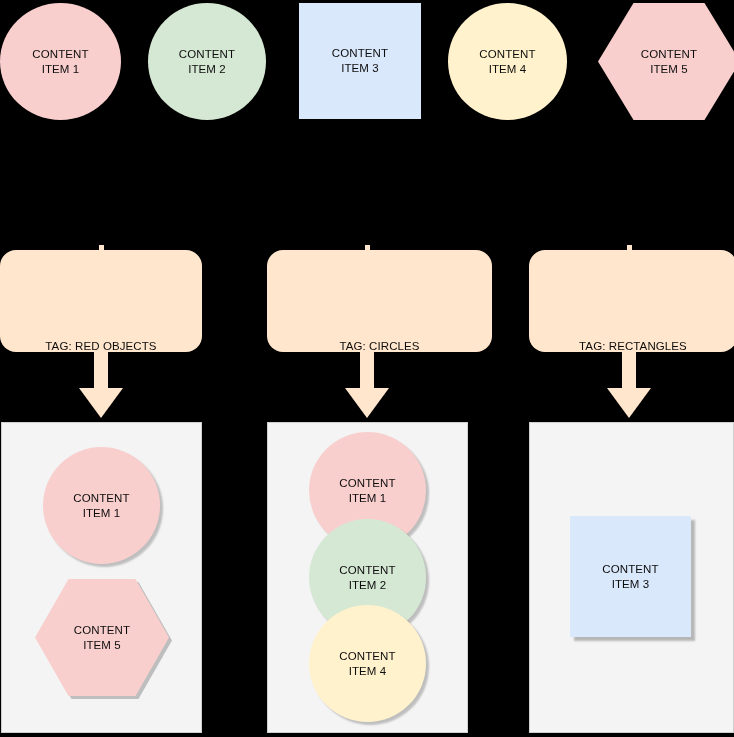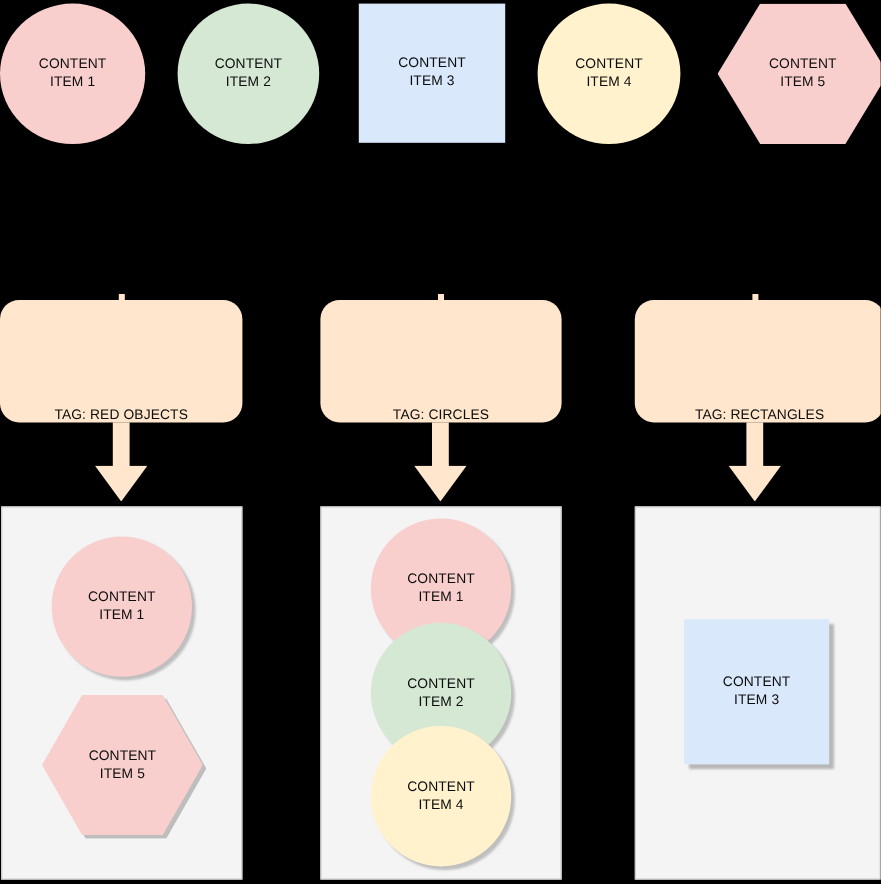--- a/index.html
+++ b/index.html
@@ -156,21 +156,21 @@
   </div>
 
   <div>
 
     <div class="tag-stub" style="left:99px; top:245px;"></div>
     <div class="tag-box" style="left:0px; top:250px; width:202px; height:102px;">
       <span class="tag-text">TAG: RED OBJECTS</span>
     </div>
 
     <div class="tag-stub" style="left:365px; top:245px;"></div>
-    <div class="tag-box" style="left:267px; top:250px; width:201px; height:102px;">
+    <div class="tag-box" style="left:267px; top:250px; width:225px; height:102px;">
       <span class="tag-text">TAG: CIRCLES</span>
     </div>
 
     <div class="tag-stub" style="left:627px; top:245px;"></div>
     <div class="tag-box" style="left:529px; top:250px; width:208px; height:102px;">
       <span class="tag-text">TAG: RECTANGLES</span>
     </div>
 
   </div>
 

